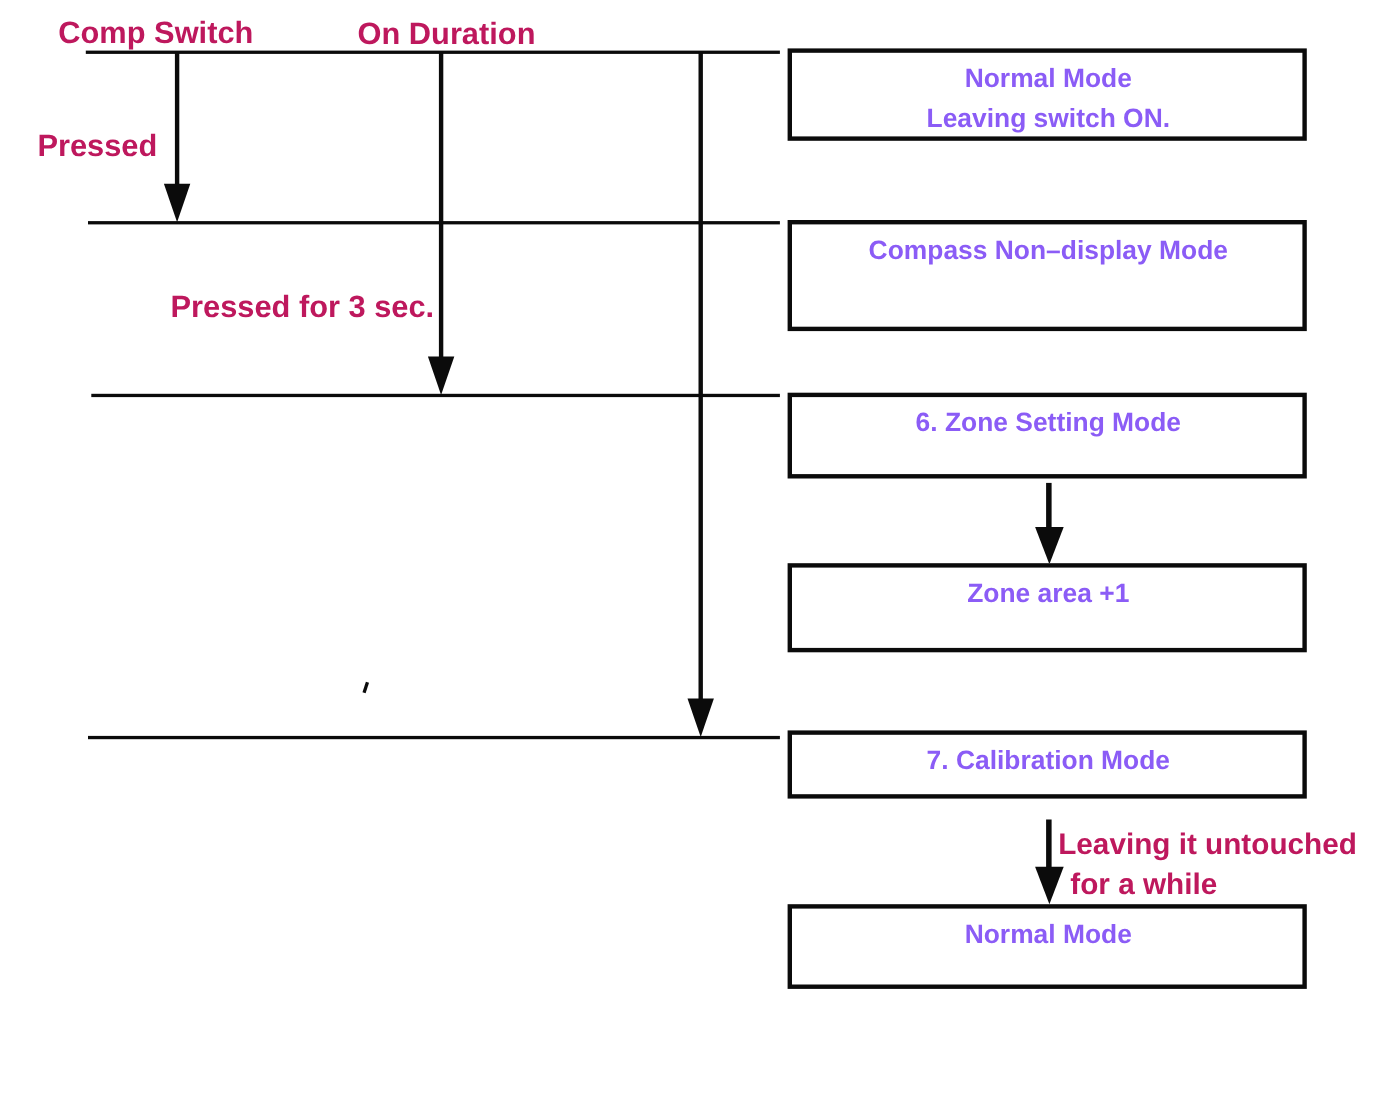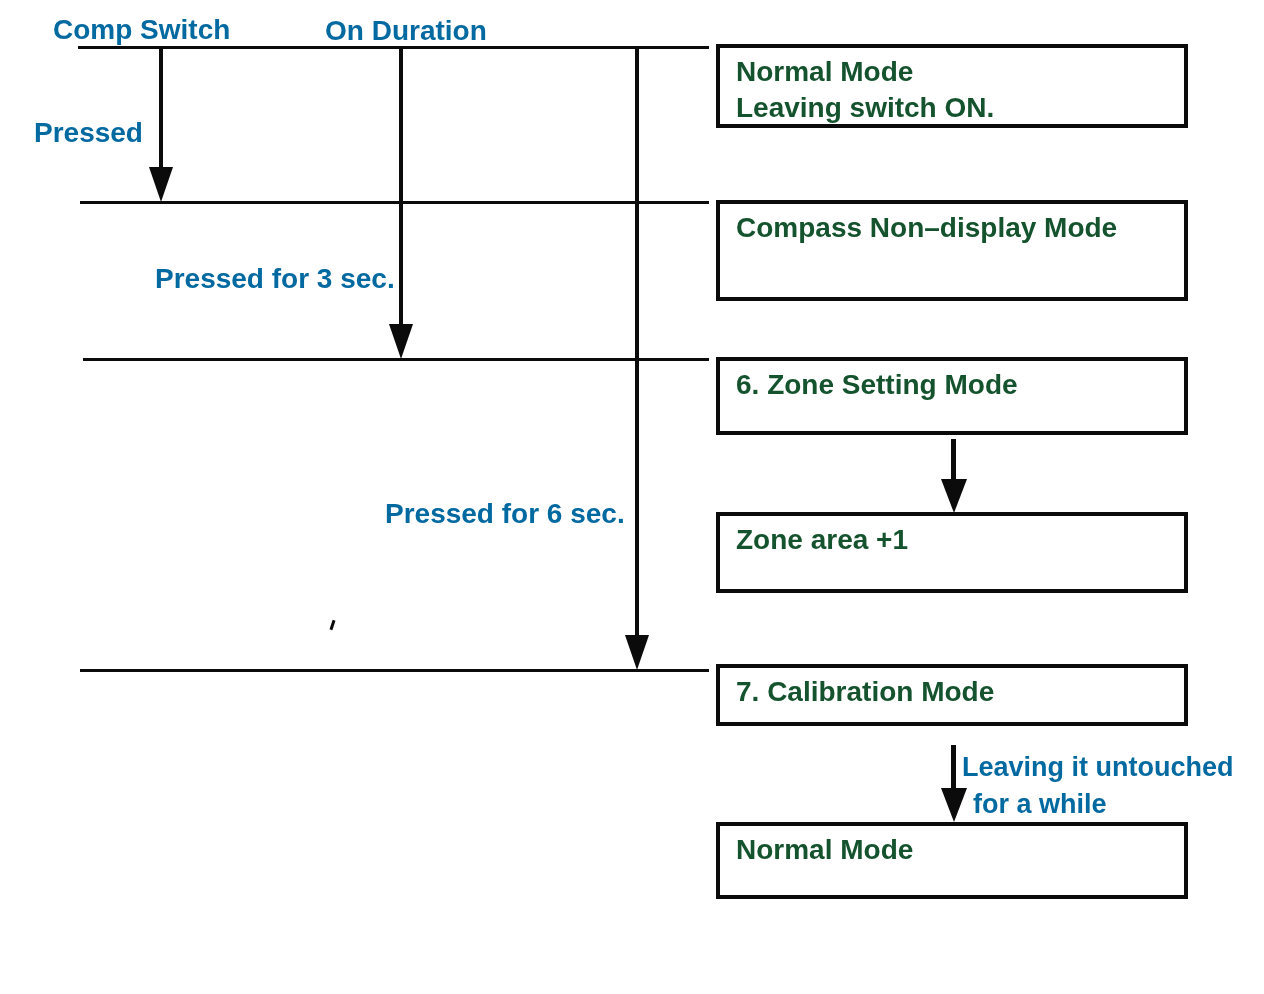--- a/index.html
+++ b/index.html
@@ -15,21 +15,21 @@
     font-family: "Liberation Sans", sans-serif;
     color: #0b0b0b;
     overflow: hidden;
   }
   .lbl {
     position: absolute;
     font-size: 28px;
     font-weight: 700;
     line-height: 34px;
     white-space: nowrap;
-    color: #0369a1;
+    color: #be185d;
   }
   .hline {
     position: absolute;
     height: 3px;
     background: #0b0b0b;
   }
   .stem {
     position: absolute;
     background: #0b0b0b;
   }
@@ -49,25 +49,26 @@
   .modebox {
     position: absolute;
     left: 716px;
     width: 472px;
     border: 4px solid #0b0b0b;
     box-sizing: border-box;
     background: #ffffff;
     padding: 6px 14px 0 16px;
   }
   .modebox .bline {
-    font-size: 28px;
+    font-size: 24px;
     font-weight: 700;
     line-height: 36px;
     white-space: nowrap;
-    color: #14532d;
+    color: #8b5cf6;
+    text-align: center;
   }
   .stray {
     position: absolute;
     width: 3px;
     height: 10px;
     background: #0b0b0b;
     transform: rotate(18deg);
   }
 </style>
 </head>
@@ -86,21 +87,20 @@
   <div class="stem" style="left:159px; top:48px; width:4px; height:122px;"></div>
   <div class="head" style="left:149px; top:167px;"></div>
   <div class="lbl" style="left:34px; top:116px;">Pressed</div>
 
   <div class="stem" style="left:399px; top:48px; width:4px; height:279px;"></div>
   <div class="head" style="left:389px; top:324px;"></div>
   <div class="lbl" style="left:155px; top:262px;">Pressed for 3 sec.</div>
 
   <div class="stem" style="left:635px; top:48px; width:4px; height:590px;"></div>
   <div class="head" style="left:625px; top:635px;"></div>
-  <div class="lbl" style="left:385px; top:497px;">Pressed for 6 sec.</div>
 
   <div class="stray" style="left:331px; top:620px;"></div>
 
   <div class="modebox" style="top:44px; height:84px;">
     <div class="bline">Normal Mode</div>
     <div class="bline">Leaving switch ON.</div>
   </div>
 
   <div class="modebox" style="top:200px; height:101px;">
     <div class="bline">Compass Non–display Mode</div>

